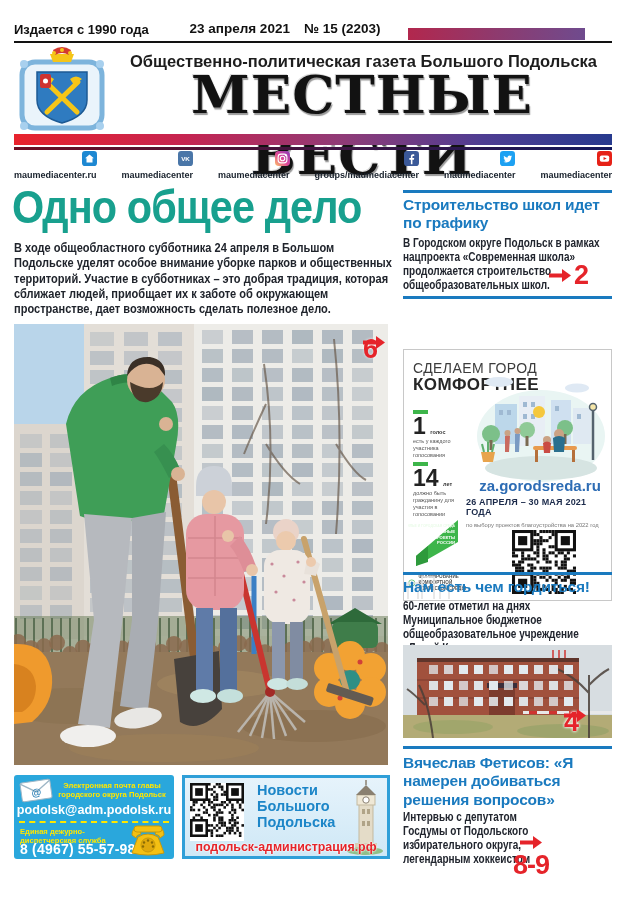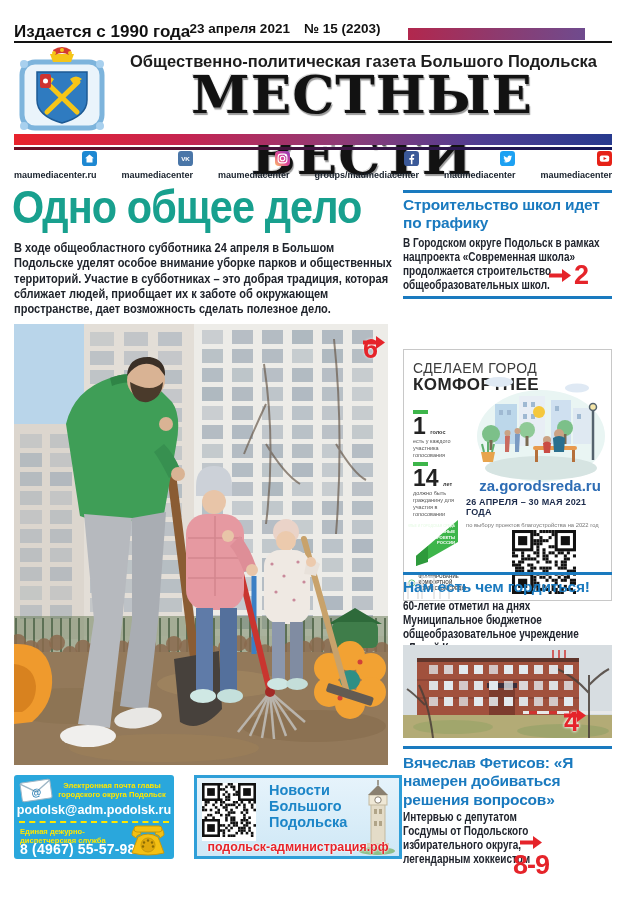--- a/index.html
+++ b/index.html
@@ -1,21 +1,21 @@
 <!DOCTYPE html>
 <html><head>
 <meta charset="utf-8">
 <style>
   html,body{margin:0;padding:0;background:#fff;}
   .page{position:relative;width:627px;height:897px;background:#fff;overflow:hidden;
         font-family:"Liberation Sans","DejaVu Sans",sans-serif;color:#1c1c1c;}
   .abs{position:absolute;}
 
   
-  .since{left:14px;top:22px;font-size:17px;font-weight:bold;color:#111;}
+  .since{left:14px;top:22px;font-size:13px;font-weight:bold;color:#111;}
   .dateline{left:120px;top:21px;width:330px;text-align:center;font-size:13.5px;font-weight:bold;color:#111;}
   .issue-no{margin-left:14px;}
   .grad-mini{left:408px;top:28px;width:177px;height:12px;background:linear-gradient(90deg,#b2274d,#8e3a6e,#6f4b8e);}
   .rule-black{left:14px;top:41px;width:598px;height:2px;background:#121212;}
 
   
   .arms{left:14px;top:46px;}
   .mast-sub{left:115px;top:52px;width:497px;text-align:center;font-size:16.5px;font-weight:bold;color:#1d1d1d;}
   .mast-title{left:112px;top:64px;width:500px;text-align:center;
       font-family:"DejaVu Serif","Liberation Serif",serif;font-weight:bold;font-size:53px;line-height:1.15;
@@ -81,21 +81,21 @@
   .box-mail{left:14px;top:775px;width:160px;height:84px;background:#2aa7dc;border-radius:3px;}
   .box-mail .abs{position:absolute;}
   .mail-cap{left:40px;top:6px;width:116px;text-align:center;font-size:7.6px;font-weight:bold;color:#ffe600;line-height:1.2;}
   .mail-addr{left:2px;top:28px;width:156px;text-align:center;font-size:12.6px;font-weight:bold;color:#fff;}
   .mail-dash{left:5px;top:46px;width:150px;border-top:2px dashed #ffe600;}
   .disp-cap{left:6px;top:52px;width:104px;font-size:7.6px;font-weight:bold;color:#ffe600;line-height:1.2;}
   .phone-num{left:6px;top:66px;font-size:14px;font-weight:bold;color:#fff;letter-spacing:.2px;}
   .env-ic{left:3px;top:2px;} .phone-ic{right:2px;top:48px;}
 
   .box-news{left:182px;top:775px;width:208px;height:84px;border:3px solid #2f9fd8;box-sizing:border-box;
-      background:linear-gradient(180deg,#e6f3fb,#cfe8f6);margin-left:12px;}
+      background:linear-gradient(180deg,#e6f3fb,#cfe8f6);}
   .box-news .abs{position:absolute;}
   .news-qr{left:5px;top:5px;background:#fff;}
   .news-title{left:72px;top:5px;width:104px;font-size:14.5px;font-weight:bold;color:#1d86c8;line-height:1.1;}
   .news-tower{right:1px;top:1px;}
   .news-url{left:2px;bottom:2px;width:198px;text-align:center;font-size:12.4px;font-weight:bold;color:#e5242a;
       text-shadow:0 0 2px #fff,0 0 2px #fff;}
 </style>
 </head>
 <body>
 

